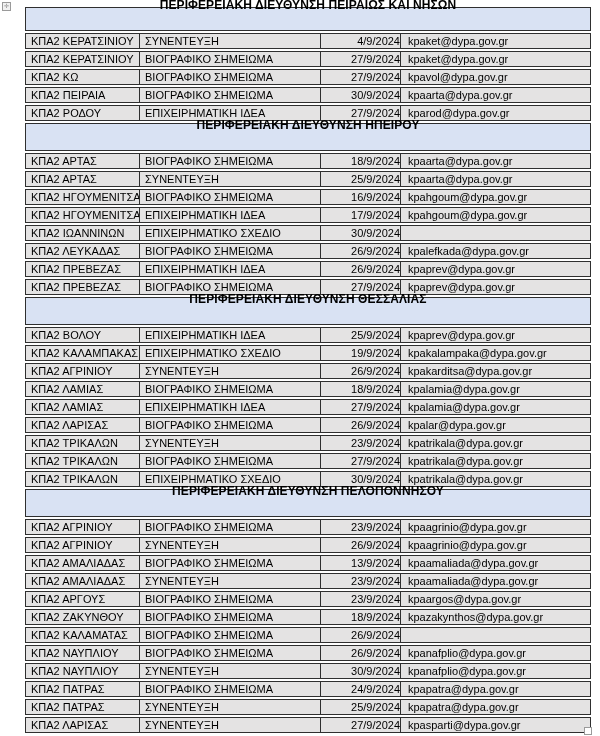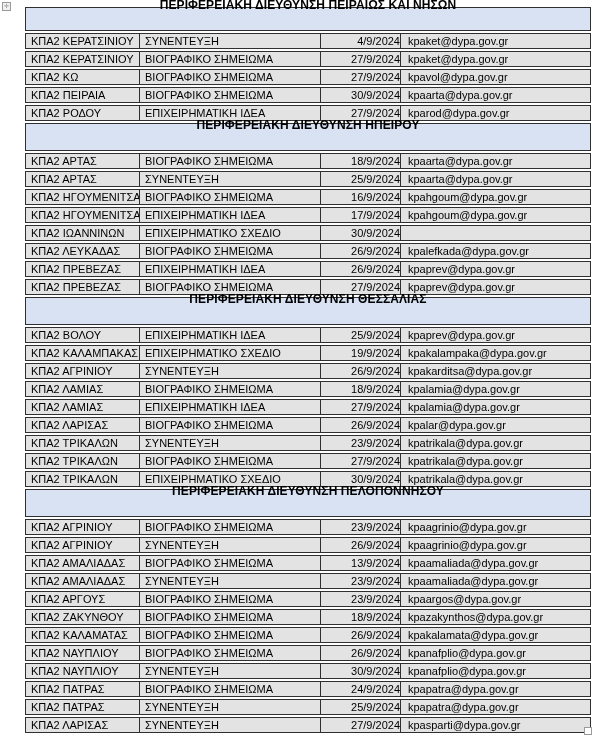--- a/index.html
+++ b/index.html
@@ -249,21 +249,20 @@
     <div class="row">
       <div class="cell c1">ΚΠΑ2 ΖΑΚΥΝΘΟΥ</div>
       <div class="cell c2">ΒΙΟΓΡΑΦΙΚΟ ΣΗΜΕΙΩΜΑ</div>
       <div class="cell c3">18/9/2024</div>
       <div class="cell c4">kpazakynthos@dypa.gov.gr</div>
     </div>
     <div class="row">
       <div class="cell c1">ΚΠΑ2 ΚΑΛΑΜΑΤΑΣ</div>
       <div class="cell c2">ΒΙΟΓΡΑΦΙΚΟ ΣΗΜΕΙΩΜΑ</div>
       <div class="cell c3">26/9/2024</div>
-      <div class="cell c4">kpakalamata@dypa.gov.gr</div>
     </div>
     <div class="row">
       <div class="cell c1">ΚΠΑ2 ΝΑΥΠΛΙΟΥ</div>
       <div class="cell c2">ΒΙΟΓΡΑΦΙΚΟ ΣΗΜΕΙΩΜΑ</div>
       <div class="cell c3">26/9/2024</div>
       <div class="cell c4">kpanafplio@dypa.gov.gr</div>
     </div>
     <div class="row">
       <div class="cell c1">ΚΠΑ2 ΝΑΥΠΛΙΟΥ</div>
       <div class="cell c2">ΣΥΝΕΝΤΕΥΞΗ</div>

